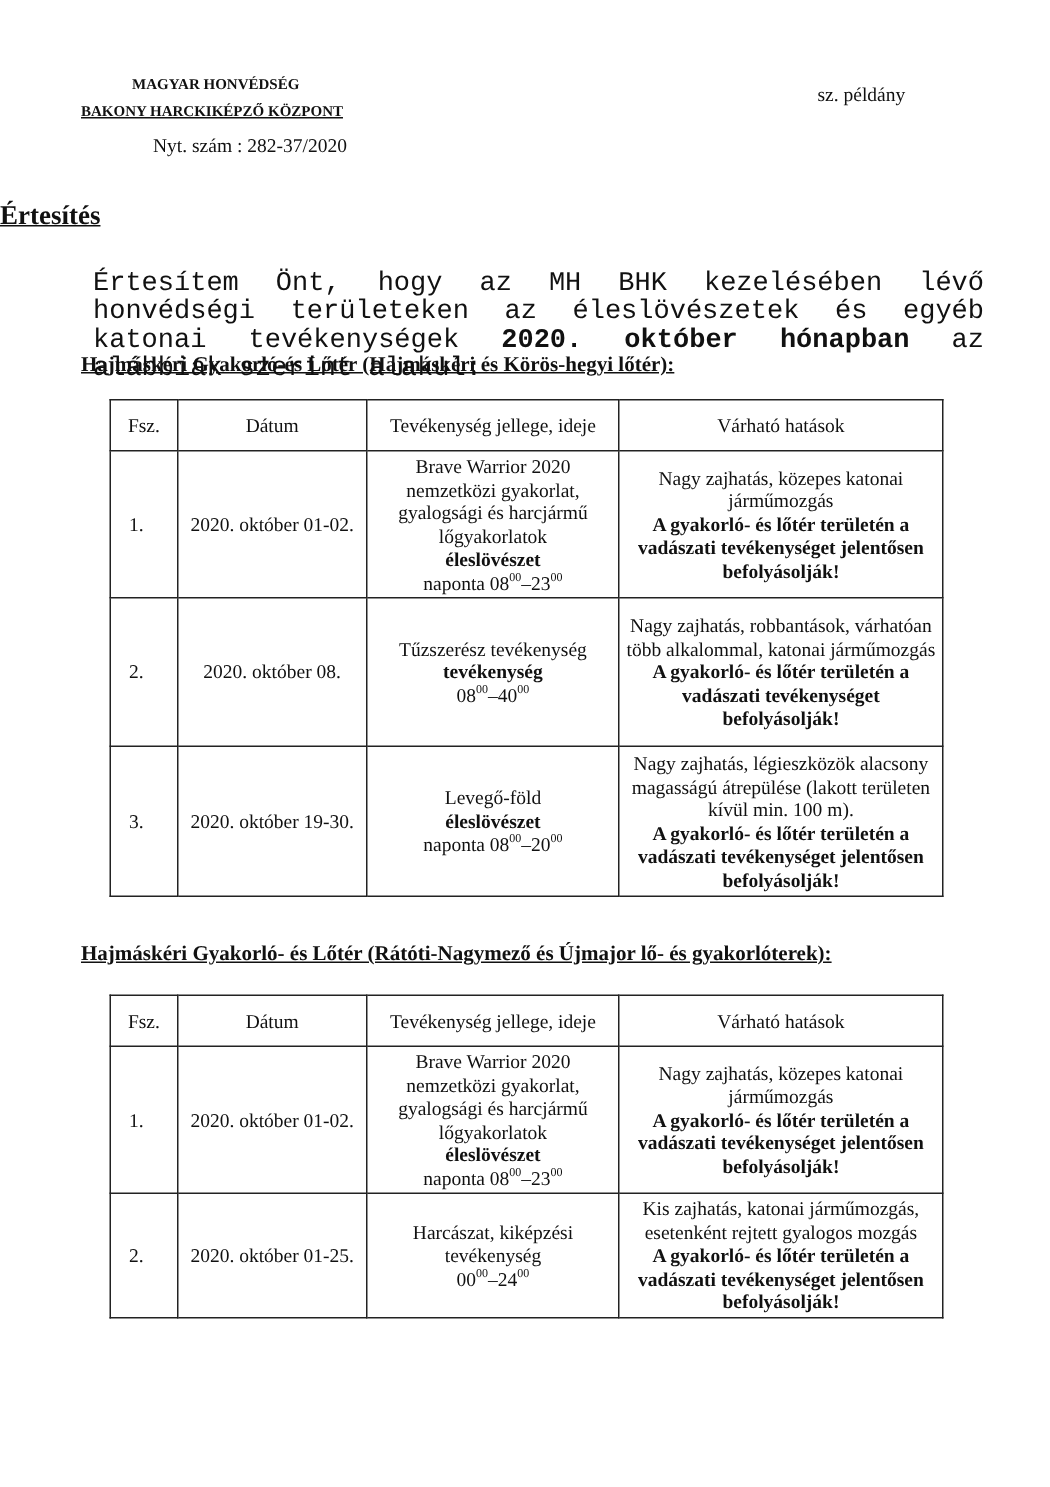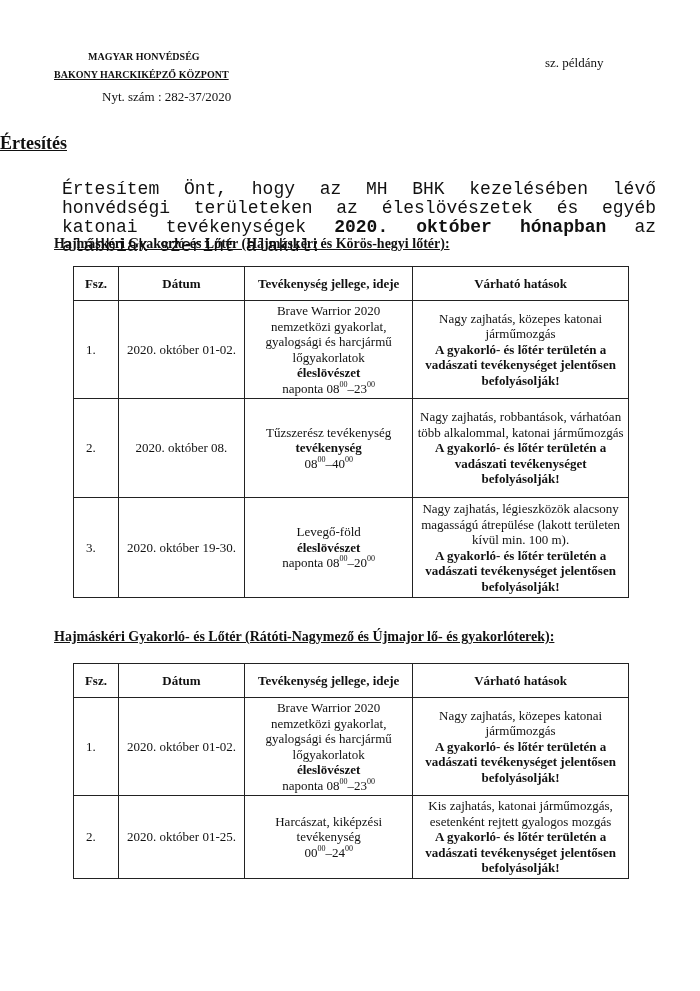--- a/index.html
+++ b/index.html
@@ -11,21 +11,21 @@
   .nyt { left:54px; top:89px; font-size:13px;margin-left:48px; }
   .peld { left:545px; top:55px; font-size:13px; }
   .title { left:0; width:700px; top:133px; font-size:18px; font-weight:bold; text-decoration:underline; }
   .intro { left:62px; top:180px; width:594px; font-size:18px; line-height:19px; text-align:justify;font-family:Liberation Mono, monospace; }
   .sec { left:54px; font-size:14px; font-weight:bold; text-decoration:underline; }
   .sec1 { top:236px; }
   .sec2 { top:629px; }
 
   table.t { position:absolute; left:73px; width:556px; border-collapse:collapse; font-size:13px; line-height:15.5px; }
   table.t td, table.t th { border:1.5px solid #222; text-align:center; vertical-align:middle; padding:0 3px; }
-  table.t th { font-weight:bold;margin-top:32px; }
+  table.t th { font-weight:normal;margin-top:32px; }
   .c1 { width:38px; } .c2 { width:120px; } .c3 { width:162px; } .c4 { width:210px; }
   .t1 { top:266px; }
   .t2 { top:663px; }
   sup { font-size:8px; line-height:0; vertical-align:6px; }
 </style>
 </head>
 <body>
 
 <div class="abs hdr1">MAGYAR HONVÉDSÉG</div>
 <div class="abs hdr2">BAKONY HARCKIKÉPZŐ KÖZPONT</div>

